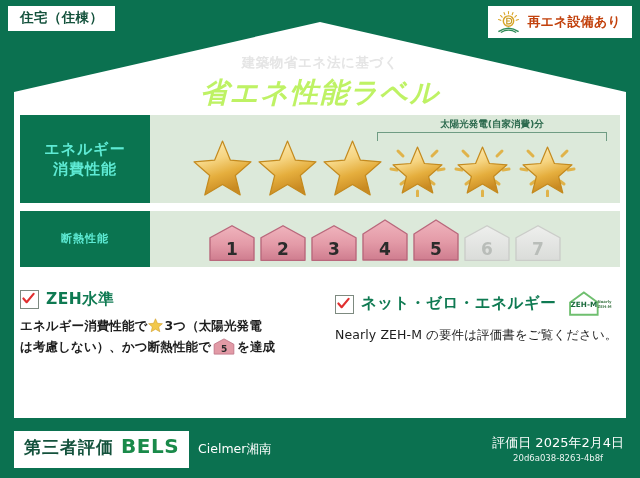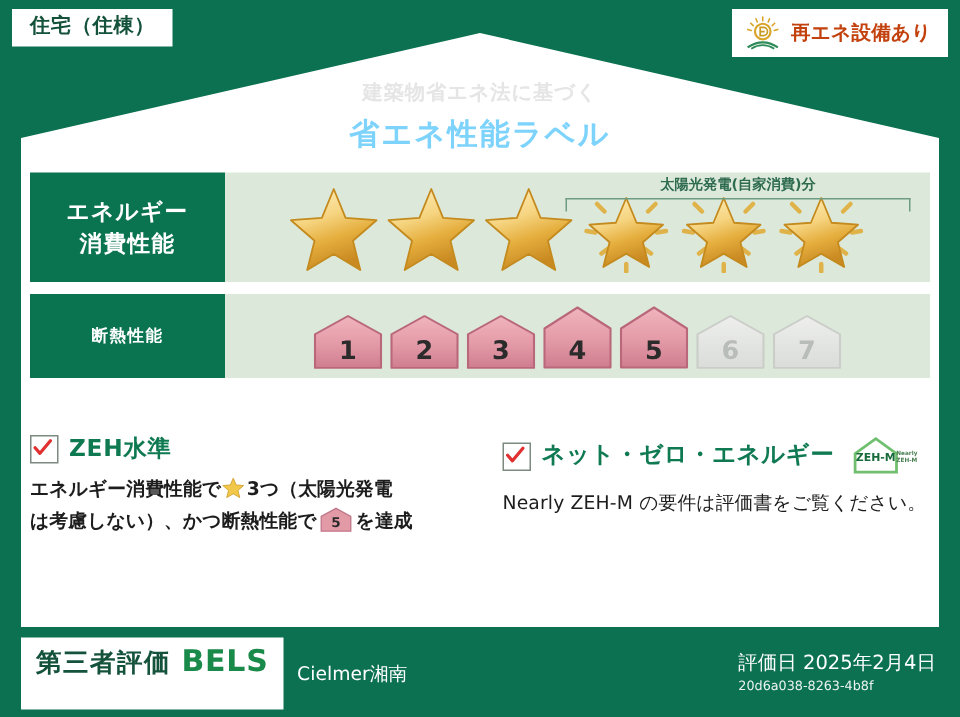--- a/index.html
+++ b/index.html
@@ -46,43 +46,43 @@
   
   .titles{
     position:absolute;left:0;right:0;top:56px;
     text-align:center;z-index:5;
   }
   .title-sub{
     font-size:13.5px;font-weight:bold;color:#e5e5e5;
     letter-spacing:.6px;line-height:1;margin-bottom:9px;
   }
   .title-main{
-    font-size:20px;font-weight:bold;color:#7dd3fc;
-    letter-spacing:1.5px;line-height:1;
+    font-size:28px;font-weight:bold;color:#bef264;
+    letter-spacing:1.5px;line-height:1;font-style:italic;
   }
 
   
   .rows{position:absolute;left:20px;right:20px;top:115px;z-index:5;}
   .mrow{display:flex;align-items:stretch;margin-bottom:8px;position:relative;}
   .mlabel{
     width:130px;min-width:130px;
-    background:#0a7450;color:#ffffff;
+    background:#0a7450;color:#5eead4;
     display:flex;flex-direction:column;align-items:center;justify-content:center;
     font-weight:bold;letter-spacing:1px;line-height:1.35;
     text-align:center;
   }
   .mlabel.big{font-size:15px;}
   .mlabel.one{font-size:11px;}
   .mbody{
     flex:1;background:#dce9da;position:relative;
     display:flex;align-items:flex-end;justify-content:center;
   }
 
   
-  .row-energy .mlabel,.row-energy .mbody{height:73px;}
+  .row-energy .mlabel,.row-energy .mbody{height:88px;}
   .row-insul  .mlabel,.row-insul  .mbody{height:56px;}
 
   
   .solar-note{
     position:absolute;top:4px;left:50%;
     width:230px;margin-left:-8px;
     z-index:3;pointer-events:none;
   }
   .solar-note .sn-text{
     font-size:9.5px;color:#2e6b4f;font-weight:bold;
@@ -144,29 +144,29 @@
   .zehm-logo{width:46px;height:28px;margin-left:4px;display:inline-block;vertical-align:middle;}
 
   
   .footer{
     position:absolute;left:0;right:0;bottom:0;height:58px;
     background:#0b7150;z-index:7;
     display:flex;align-items:center;
   }
   .bels-box{
     background:#fff;margin-left:14px;
-    padding:5px 10px 22px 10px;
+    padding:5px 10px 12px 10px;
     display:flex;align-items:baseline;gap:7px;
     white-space:nowrap;
   }
   .bels-jp{font-size:17px;font-weight:bold;color:#14523c;letter-spacing:1px;line-height:1;}
   .bels-en{font-size:20px;font-weight:bold;color:#1a8a4a;letter-spacing:.5px;line-height:1;}
   .owner{color:#fff;font-size:12.5px;margin-left:9px;white-space:nowrap;}
   .foot-right{
-    margin-left:auto;margin-right:16px;text-align:left;color:#fff;
+    margin-left:auto;margin-right:16px;text-align:center;color:#fff;
   }
   .eval-date{font-size:13px;line-height:1.25;white-space:nowrap;}
   .eval-id{font-size:8.5px;opacity:.92;line-height:1.2;white-space:nowrap;margin-top:1px;}
 </style>
 </head>
 <body>
 
 <div id="root">
 
   <div class="house-card">

